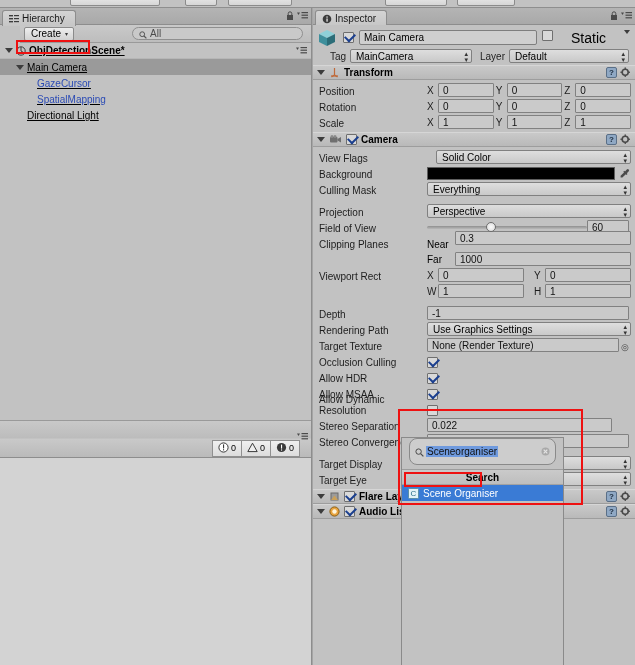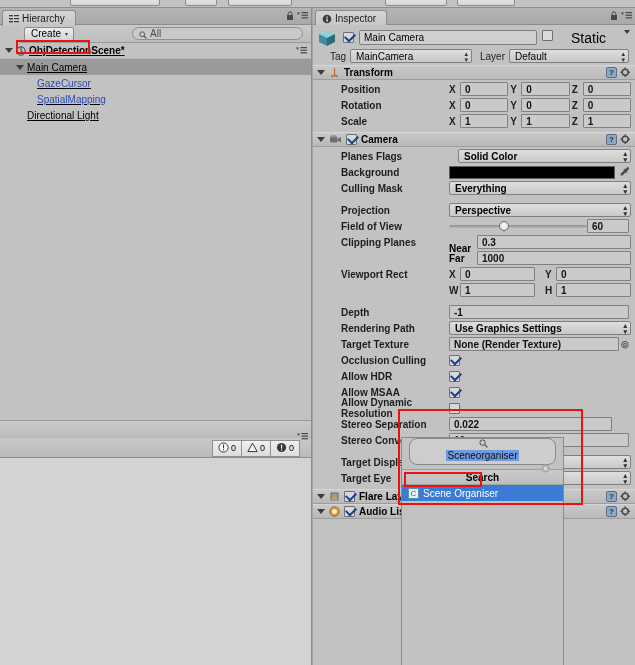--- a/index.html
+++ b/index.html
@@ -159,21 +159,21 @@
     padding-left: 4px;
     background: linear-gradient(#c9c9c9,#b9b9b9);
     border-top: 1px solid #d6d6d6; border-bottom: 1px solid #9d9d9d;
     font-weight: bold; font-size: 10px;
   }
   .comp-header .hdr-right { margin-left: auto; display: flex; align-items: center; gap: 3px; padding-right: 4px; }
   .help-icon { width: 11px; height: 11px; }
   .gear-icon { width: 11px; height: 11px; }
 
   .comp-body { background: #c2c2c2; padding: 1px 0 3px 0; }
-  .prow { height: 16px; display: flex; align-items: center; padding: 0 4px 0 28px; font-weight: bold; }
+  .prow { height: 16px; display: flex; align-items: flex-end; padding: 0 4px 0 6px; }
   .prow .pl { width: 108px; font-size: 10px; color: #1d1d1d; flex: 0 0 108px; }
   .field {
     height: 14px; background: #cacaca; border: 1px solid #818181;
     border-radius: 1px; display: flex; align-items: center;
     padding: 0 4px; font-size: 10px; color: #111;
   }
   .axis { font-size: 10px; width: 9px; flex: 0 0 9px; color: #1d1d1d; }
   .v3 { display: flex; align-items: center; gap: 2px; flex: 1; }
   .v3 .field { flex: 1; min-width: 0; }
   .swatch { flex: 1; height: 13px; background: #000; border: 1px solid #5e5e5e; }
@@ -195,21 +195,21 @@
   .add-btn {
     margin: 6px 7px 4px 7px; height: 16px;
     background: linear-gradient(#f3f3f3,#d5d5d5);
     border: 1px solid #888; border-radius: 3px;
     display: flex; align-items: center; justify-content: center;
     font-size: 10px;
   }
   .ac-search {
     margin: 0 7px 0 7px; height: 27px;
     background: #cdcdcd; border: 1px solid #8a8a8a; border-radius: 8px;
-    display: flex; align-items: center; padding: 0 5px; gap: 3px; flex-direction: column;
+    display: flex; align-items: center; padding: 0 5px; gap: 3px;
   }
   .ac-search .sel { background: #6f9ade; color: #101010; font-size: 10px; padding: 0 1px; }
   .clear-x { margin-left: auto; width: 9px; height: 9px; }
   .ac-sep { height: 1px; background: #9d9d9d; margin-top: 4px; }
   .ac-title {
     height: 15px; display: flex; align-items: center; justify-content: center;
     font-weight: bold; font-size: 10px;
     background: linear-gradient(#cacaca,#bebebe);
     border-bottom: 1px solid #a2a2a2;
   }
@@ -520,21 +520,21 @@
                   <circle cx="5.2" cy="5.2" r="1.1" fill="#c2c2c2"></circle>
                   <rect x="4.6" y="0.4" width="1.3" height="2" fill="#4a4a4a"></rect>
                   <rect x="4.6" y="8" width="1.3" height="2" fill="#4a4a4a"></rect>
                   <rect x="0.4" y="4.6" width="2" height="1.3" fill="#4a4a4a"></rect>
                   <rect x="8" y="4.6" width="2" height="1.3" fill="#4a4a4a"></rect>
                 </svg></span>
             </div>
           </div>
           <div class="comp-body">
             <div class="prow">
-              <span class="pl">Planes Flags</span>
+              <span class="pl">View Flags</span>
               <span class="popup" style="flex: 1 1 0%; margin-left: 9px;">
                 <span>Solid Color</span>
                 <span class="arrows">▴<span style="margin-top:-1px">▾</span></span>
               </span>
             </div>
             <div class="prow">
               <span class="pl">Background</span>
               <span class="swatch" style="background: rgb(0, 0, 0);"></span>
               <span class="eyedrop"><svg viewBox="0 0 12 12" width="12" height="12">
                   <path d="M9.8 1.6a1.4 1.4 0 00-2 0L6 3.4l-.7-.7-1 1 .7.7-3.4 3.4v1.8h1.8l3.4-3.4.7.7 1-1-.7-.7 1.8-1.8a1.4 1.4 0 000-2z" fill="#4a4a4a"></path>

